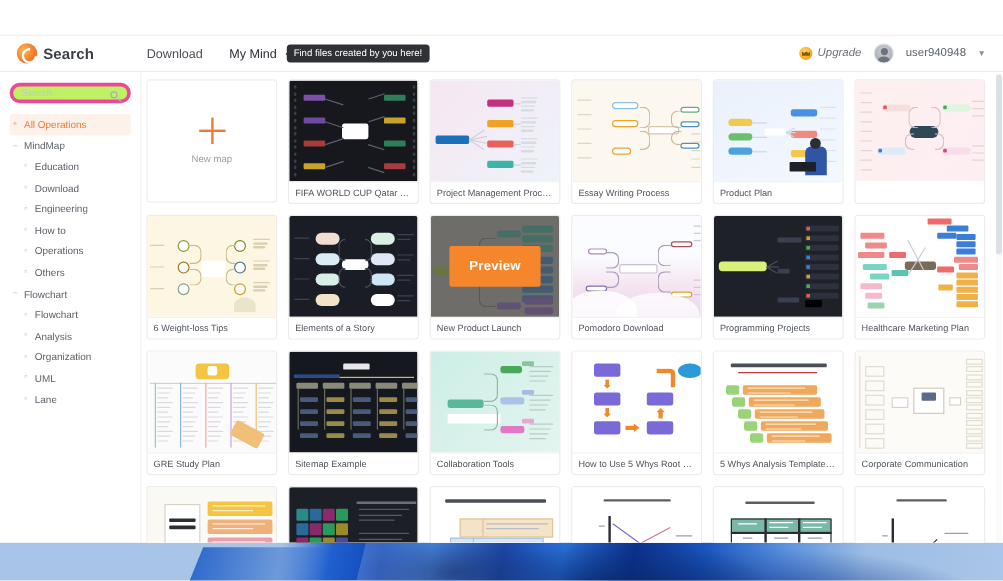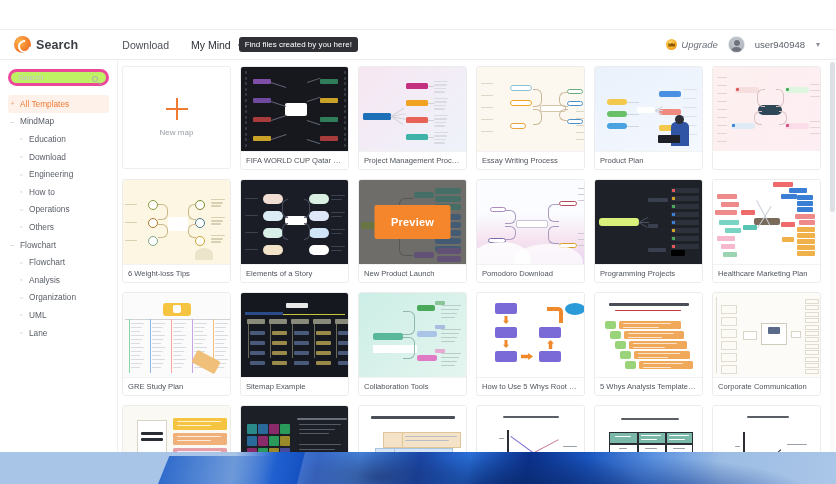--- a/index.html
+++ b/index.html
@@ -239,21 +239,21 @@
       <div class="sidebar">
         <div class="search-box">
           <input placeholder="Search" style="">
           <div class="search-ico">
               <span></span>
             </div>
         </div>
         <div class="side-list">
             <div class="side-row lvl1 highlight">
               <span class="dot-plus">+</span>
-              <span class="side-label">All Templates</span>
+              <span class="side-label">All Operations</span>
             </div>
             <div class="side-row lvl1">
               <span class="dot-plus">–</span>
               <span class="side-label">MindMap</span>
             </div>
             <div class="side-row lvl2">
               <span class="dot-plus">▫</span>
               <span class="side-label">Education</span>
             </div>
             <div class="side-row lvl2">

